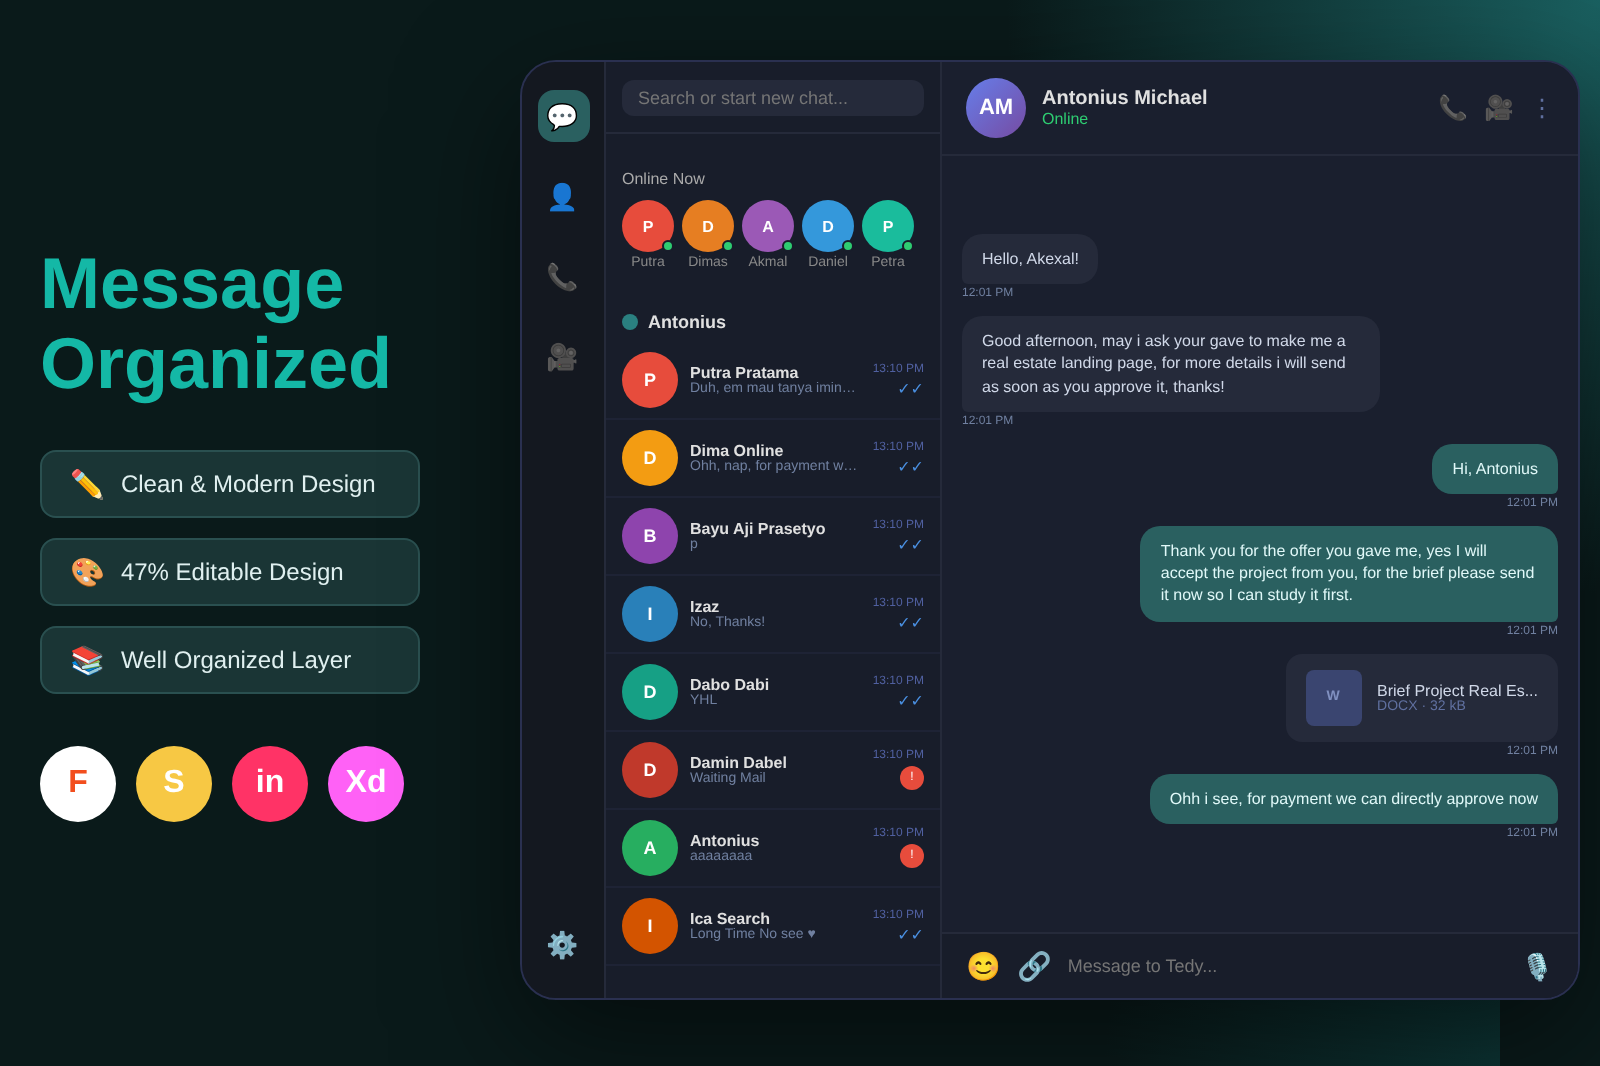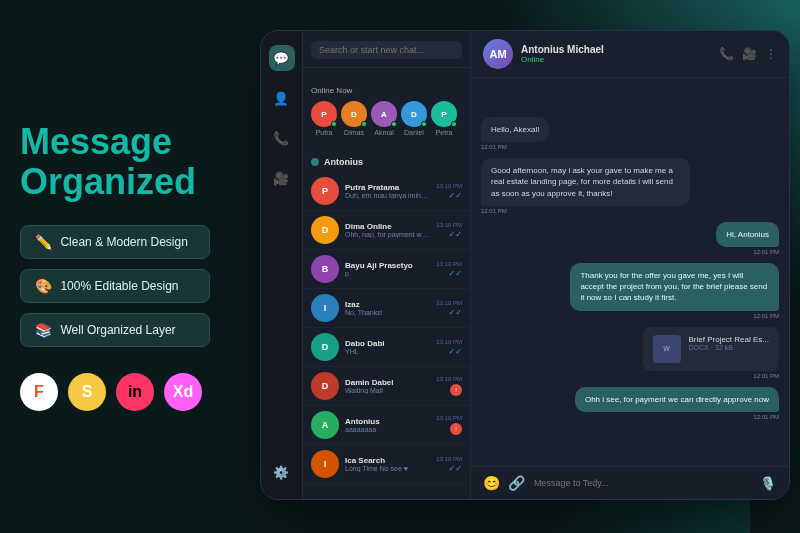--- a/index.html
+++ b/index.html
@@ -74,21 +74,21 @@
     }
     .tool-icon-circle {
       width: 38px; height: 38px;
       border-radius: 50%;
       display: flex; align-items: center; justify-content: center;
       font-size: 16px;
       font-weight: bold;
     }
     .tool-figma { background: #fff; color: #f24e1e; }
     .tool-sketch { background: #f7c844; color: #fff; }
-    .tool-invision { background: #ff3366; color: #000000; }
+    .tool-invision { background: #ff3366; color: #ffffff; }
     .tool-xd { background: #ff61f6; color: #fff; }
 
     
     .dashboard-mockup {
       position: absolute;
       right: 10px; top: 30px;
       width: 530px; height: 470px;
       background: #1a1f2e;
       border-radius: 18px;
       border: 1px solid #2a3050;
@@ -333,21 +333,21 @@
     }
     .msg-wrapper { display: flex; flex-direction: column; }
     .msg-wrapper.out { align-items: flex-end; }
     .msg-wrapper.inc { align-items: flex-start; }
 
     .file-attachment {
       background: #252a3a;
       border-radius: 8px;
       padding: 8px 10px;
       display: flex;
-      align-items: flex-start;
+      align-items: center;
       gap: 8px;
       align-self: flex-end;
       max-width: 70%;
     }
     .file-icon {
       width: 28px; height: 28px;
       background: #3a4570;
       border-radius: 4px;
       display: flex; align-items: center; justify-content: center;
       font-size: 7px;
@@ -389,21 +389,21 @@
     <span>Message</span><br>
     <span>Organized</span>
   </h1>
 
   <div class="feature-badge">
     <span class="badge-icon">✏️</span>
     <span>Clean &amp; Modern  Design</span>
   </div>
   <div class="feature-badge">
     <span class="badge-icon">🎨</span>
-    <span>100% Editable Design</span>
+    <span>47% Editable Design</span>
   </div>
   <div class="feature-badge">
     <span class="badge-icon">📚</span>
     <span>Well Organized Layer</span>
   </div>
 
   <div class="tool-icons">
     <div class="tool-icon-circle tool-figma">F</div>
     <div class="tool-icon-circle tool-sketch">S</div>
     <div class="tool-icon-circle tool-invision">in</div>

